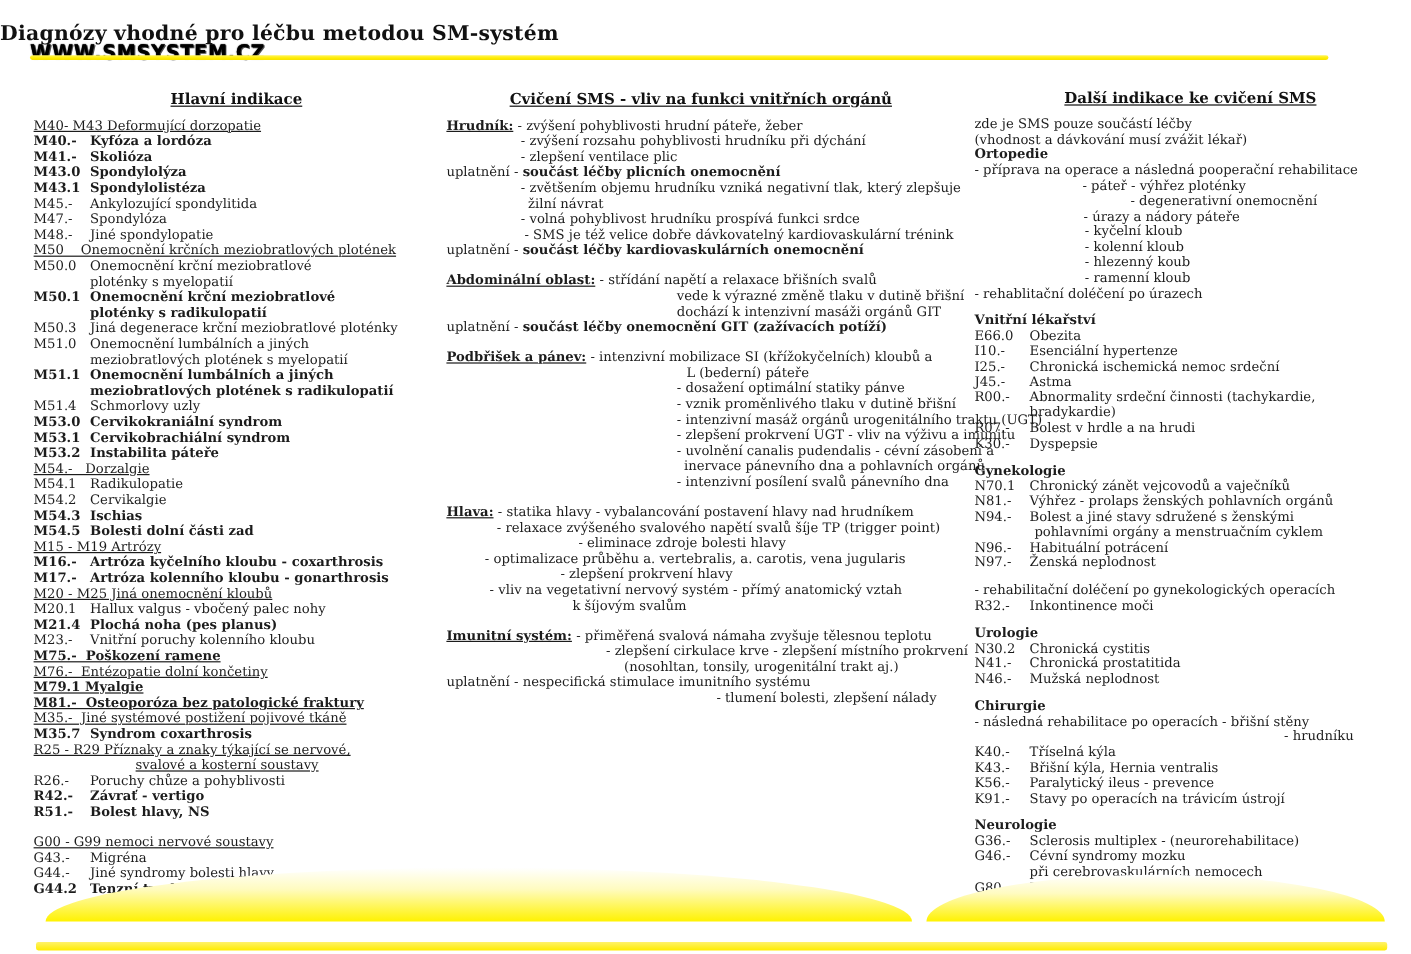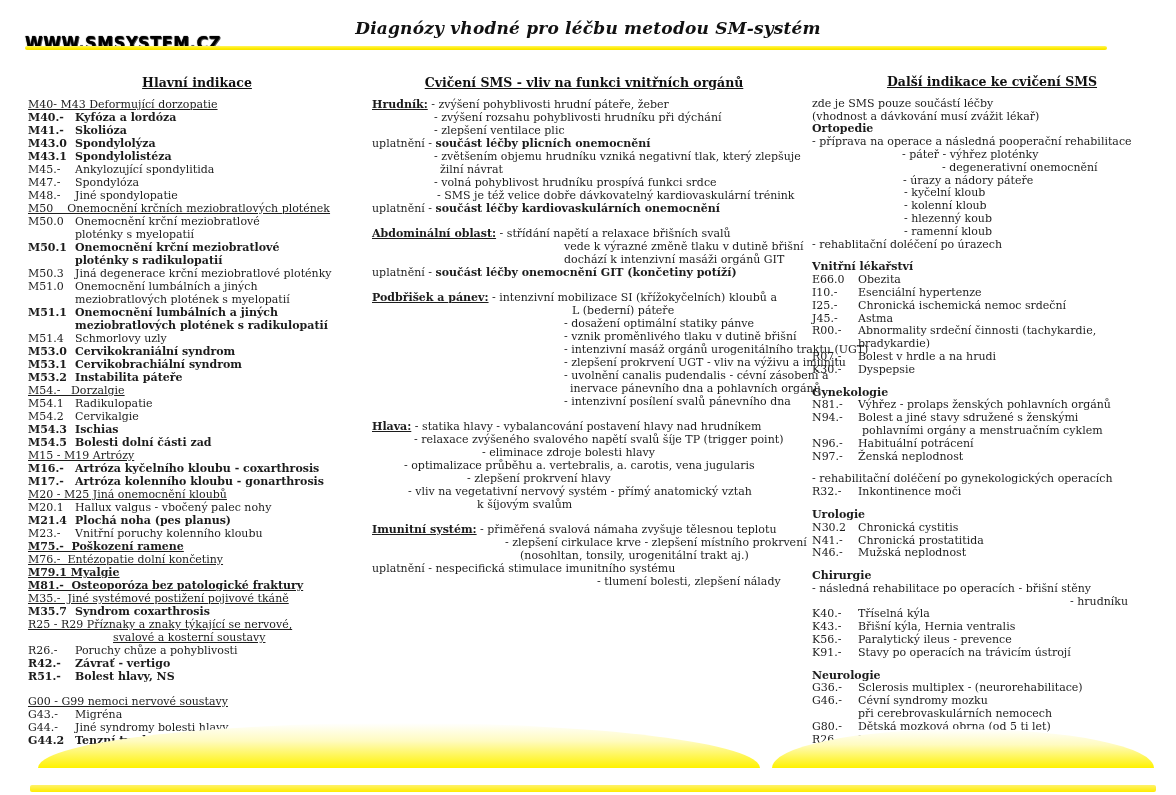--- a/index.html
+++ b/index.html
@@ -7,22 +7,22 @@
     position:relative;
     width:1176px;height:795px;
     background:#ffffff;
     font-family:"DejaVu Serif","Liberation Serif",serif;
     color:#1c1c1c;
     overflow:hidden;
     margin:0 auto;
   }
   .page-title{
     position:absolute;top:18px;left:0;width:100%;
-    text-align:center;font-size:17px;font-weight:bold;
-    letter-spacing:.2px;color:#111;font-style:italic;
+    font-size:17px;font-weight:bold;
+    letter-spacing:.2px;color:#111;
   }
   .logo{
     position:absolute;top:34px;left:25px;
     font-family:"DejaVu Sans","Liberation Sans",sans-serif;
     font-weight:700;font-size:16px;letter-spacing:.6px;color:#000;
     text-shadow:0 0 1px #000, 1px 1px 0 #555;
     transform:scaleY(1.05);
   }
   .top-line{
     position:absolute;top:46px;left:25px;width:1082px;height:4px;
@@ -131,21 +131,21 @@
         <div class="line" style="margin-left: 62px;"><span class="">- zlepšení ventilace plic</span></div>
         <div class="line"><span class="">uplatnění - </span><span class=" b">součást léčby plicních onemocnění</span></div>
         <div class="line" style="margin-left: 62px;"><span class="">- zvětšením objemu hrudníku vzniká negativní tlak, který zlepšuje</span></div>
         <div class="line" style="margin-left: 68px;"><span class="">žilní návrat</span></div>
         <div class="line" style="margin-left: 62px;"><span class="">- volná pohyblivost hrudníku prospívá funkci srdce</span></div>
         <div class="line" style="margin-left: 65px;"><span class="">- SMS je též velice dobře dávkovatelný kardiovaskulární trénink</span></div>
         <div class="line"><span class="">uplatnění - </span><span class=" b">součást léčby kardiovaskulárních onemocnění</span></div>
         <div class="line gap"><span class=" b u">Abdominální oblast:</span><span class=""> - střídání napětí a relaxace břišních svalů</span></div>
         <div class="line" style="margin-left: 192px;"><span class="">vede k výrazné změně tlaku v dutině břišní</span></div>
         <div class="line" style="margin-left: 192px;"><span class="">dochází k intenzivní masáži orgánů GIT</span></div>
-        <div class="line"><span class="">uplatnění - </span><span class=" b">součást léčby onemocnění GIT (končetiny potíží)</span></div>
+        <div class="line"><span class="">uplatnění - </span><span class=" b">součást léčby onemocnění GIT (zažívacích potíží)</span></div>
         <div class="line gap"><span class=" b u">Podbřišek a pánev:</span><span class=""> - intenzivní mobilizace SI (křížokyčelních) kloubů a</span></div>
         <div class="line" style="margin-left: 200px;"><span class="">L (bederní) páteře</span></div>
         <div class="line" style="margin-left: 192px;"><span class="">- dosažení optimální statiky pánve</span></div>
         <div class="line" style="margin-left: 192px;"><span class="">- vznik proměnlivého tlaku v dutině břišní</span></div>
         <div class="line" style="margin-left: 192px;"><span class="">- intenzivní masáž orgánů urogenitálního traktu (UGT)</span></div>
         <div class="line" style="margin-left: 192px;"><span class="">- zlepšení prokrvení UGT - vliv na výživu a imunitu</span></div>
         <div class="line" style="margin-left: 192px;"><span class="">- uvolnění canalis pudendalis - cévní zásobení a</span></div>
         <div class="line" style="margin-left: 198px;"><span class="">inervace pánevního dna a pohlavních orgánů</span></div>
         <div class="line" style="margin-left: 192px;"><span class="">- intenzivní posílení svalů pánevního dna</span></div>
         <div class="line gap"><span class=" b u">Hlava:</span><span class=""> - statika hlavy - vybalancování postavení hlavy nad hrudníkem</span></div>
@@ -181,20 +181,21 @@
         <div class="line gap"><span class=" b">Vnitřní lékařství</span></div>
         <div class="line"><span class="code">E66.0</span><span class="">Obezita</span></div>
         <div class="line"><span class="code">I10.-</span><span class="">Esenciální hypertenze</span></div>
         <div class="line"><span class="code">I25.-</span><span class="">Chronická ischemická nemoc srdeční</span></div>
         <div class="line"><span class="code">J45.-</span><span class="">Astma</span></div>
         <div class="line"><span class="code">R00.-</span><span class="">Abnormality srdeční činnosti (tachykardie,</span></div>
         <div class="line" style="margin-left: 46px;"><span class="">bradykardie)</span></div>
         <div class="line"><span class="code">R07.-</span><span class="">Bolest v hrdle a na hrudi</span></div>
         <div class="line"><span class="code">K30.-</span><span class="">Dyspepsie</span></div>
         <div class="line gap"><span class=" b">Gynekologie</span></div>
+        <div class="line"><span class="code">N70.1</span><span class="">Chronický zánět vejcovodů a vaječníků</span></div>
         <div class="line"><span class="code">N81.-</span><span class="">Výhřez - prolaps ženských pohlavních orgánů</span></div>
         <div class="line"><span class="code">N94.-</span><span class="">Bolest a jiné stavy sdružené s ženskými</span></div>
         <div class="line" style="margin-left: 50px;"><span class="">pohlavními orgány a menstruačním cyklem</span></div>
         <div class="line"><span class="code">N96.-</span><span class="">Habituální potrácení</span></div>
         <div class="line"><span class="code">N97.-</span><span class="">Ženská neplodnost</span></div>
         <div class="line gap"><span class="">- rehabilitační doléčení po gynekologických operacích</span></div>
         <div class="line"><span class="code">R32.-</span><span class="">Inkontinence moči</span></div>
         <div class="line gap"><span class=" b">Urologie</span></div>
         <div class="line"><span class="code">N30.2</span><span class="">Chronická cystitis</span></div>
         <div class="line"><span class="code">N41.-</span><span class="">Chronická prostatitida</span></div>

